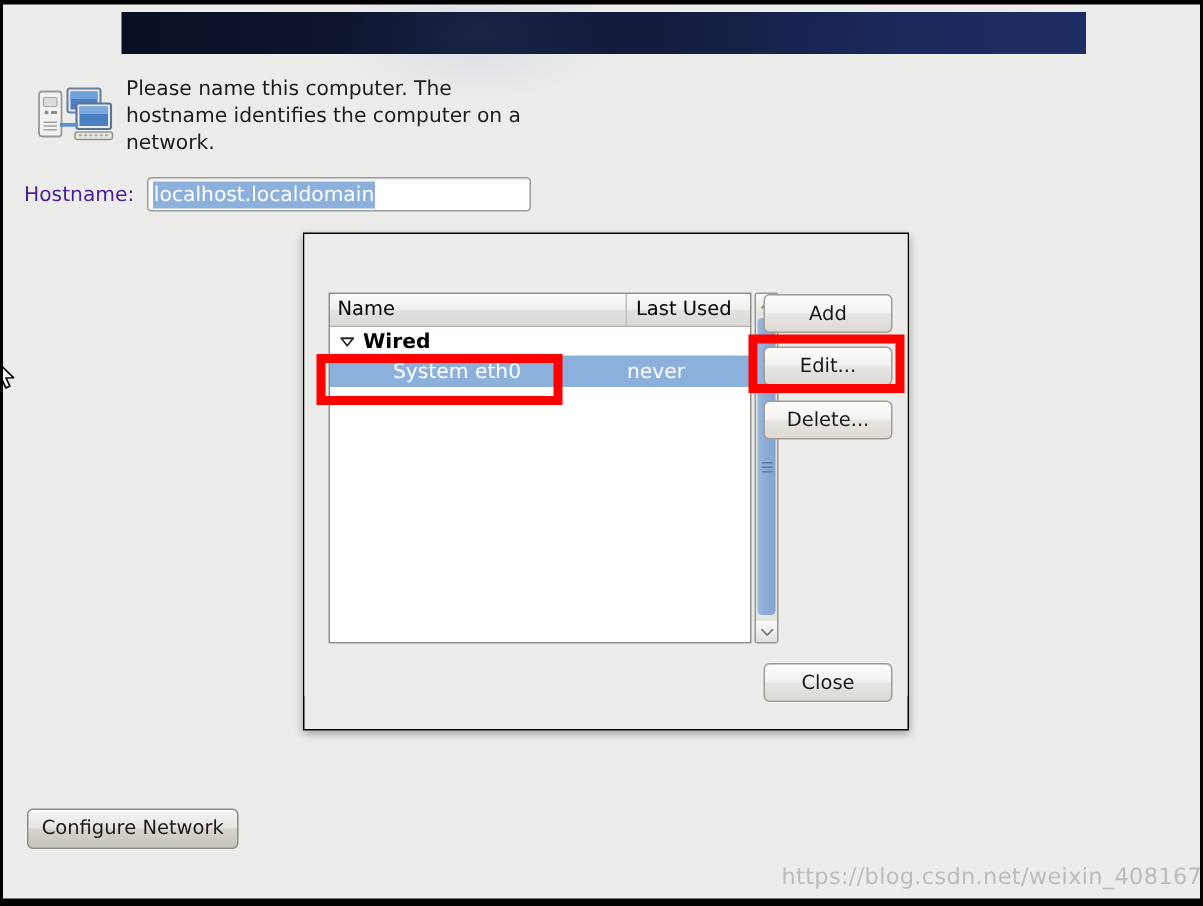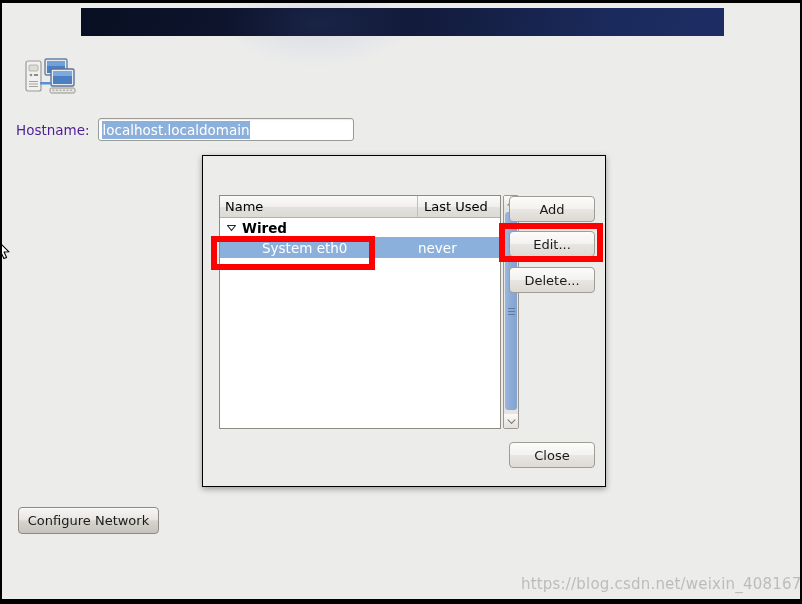--- a/index.html
+++ b/index.html
@@ -103,20 +103,21 @@
     border: 1px solid #a4a19b;
     border-radius: 4px;
     font-family: "DejaVu Sans", "Liberation Sans", sans-serif;
     font-size: 13px;
     color: #1a1a1a;
     display: flex;
     align-items: center;
     justify-content: center;
     box-sizing: border-box;
     box-shadow: 0 1px 0 rgba(255,255,255,.7) inset;
+    margin-top: 32px;
   }
 
   .configure-btn {
     position: absolute;
     left: 16px;
     top: 504px;
     width: 141px;
     height: 27px;
     background: linear-gradient(to bottom, #f6f5f4 0%, #e9e7e4 45%, #d7d4ce 52%, #c6c3bc 100%);
     border: 1px solid #8d8a84;
@@ -362,20 +363,21 @@
         <rect x="35.5" y="34.6" width="2" height="1.2"></rect>
         <rect x="39" y="34.6" width="2" height="1.2"></rect>
         <rect x="42.5" y="34.6" width="2" height="1.2"></rect>
         <rect x="46" y="34.6" width="2" height="1.2"></rect>
       </g>
 
       <rect x="16" y="27" width="12" height="2.5" fill="#5b8fd0"></rect>
     </svg>
   </div>
 
+  <div class="intro-text">Please name this computer.  The hostname identifies the computer on a network.</div>
 
   <div class="hostname-row">
     <span class="hostname-label">Hostname:</span>
     <div class="hostname-input" title="localhost.localdomain">
       <span class="hostname-value">localhost.localdomain</span>
     </div>
   </div>
 
   <div class="btn configure-btn">Configure Network</div>
 

